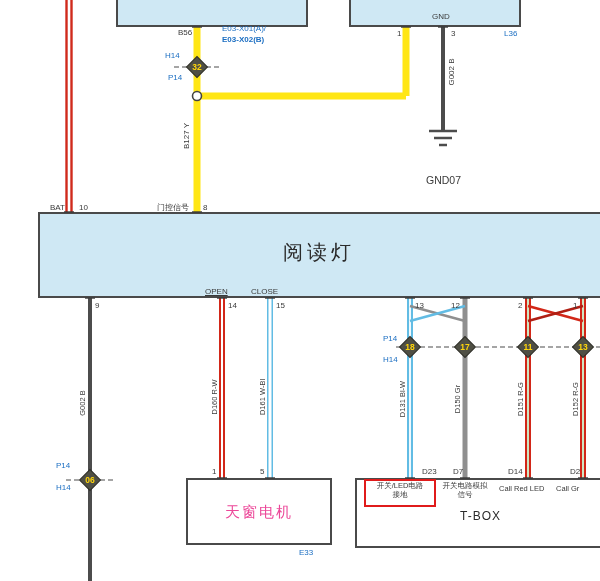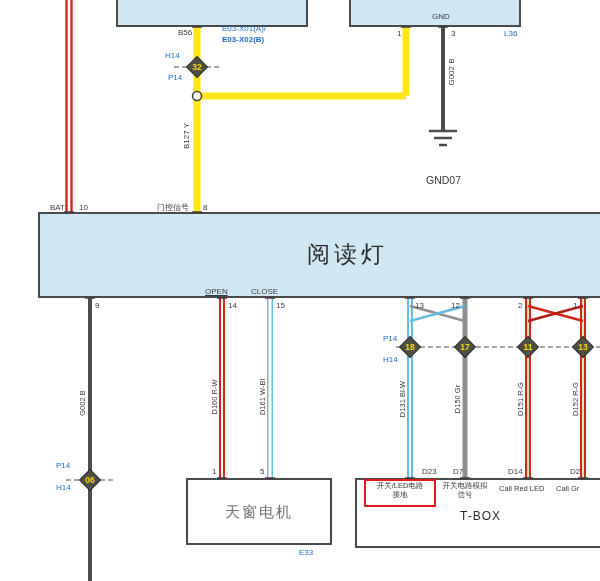--- a/index.html
+++ b/index.html
@@ -14,22 +14,22 @@
     box-sizing:border-box; z-index:1;
   }
   .wbox { background:#ffffff; }
   .layer { position:absolute; left:0; top:0; z-index:5; }
   .lbl {
     position:absolute; font-size:8px; line-height:1.15; color:#3a3a3a;
     white-space:nowrap; z-index:10;
   }
   .blue { color:#1b6ec2; }
   .vlabel { transform:translate(-50%,-50%) rotate(-90deg); }
-  .title-lamp { font-size:23px; color:#2b2b2b; letter-spacing:4px;margin-left:24px; }
-  .title-box { font-size:15px; color:#737373; letter-spacing:2px; }
+  .title-lamp { font-size:20px; color:#2b2b2b; letter-spacing:4px; }
+  .title-box { font-size:15px; color:#ec4899; letter-spacing:2px; }
   .gnd { font-size:10.5px; text-align:center; }
   .sig { text-align:center; font-size:7.5px; color:#3a3a3a; }
   .highlight {
     position:absolute; border:2px solid #e01b1b; z-index:20;
     background:transparent; box-sizing:border-box;
   }
   svg text { font-family:"Liberation Sans","DejaVu Sans",sans-serif; }
 </style>
 </head>
 <body>

